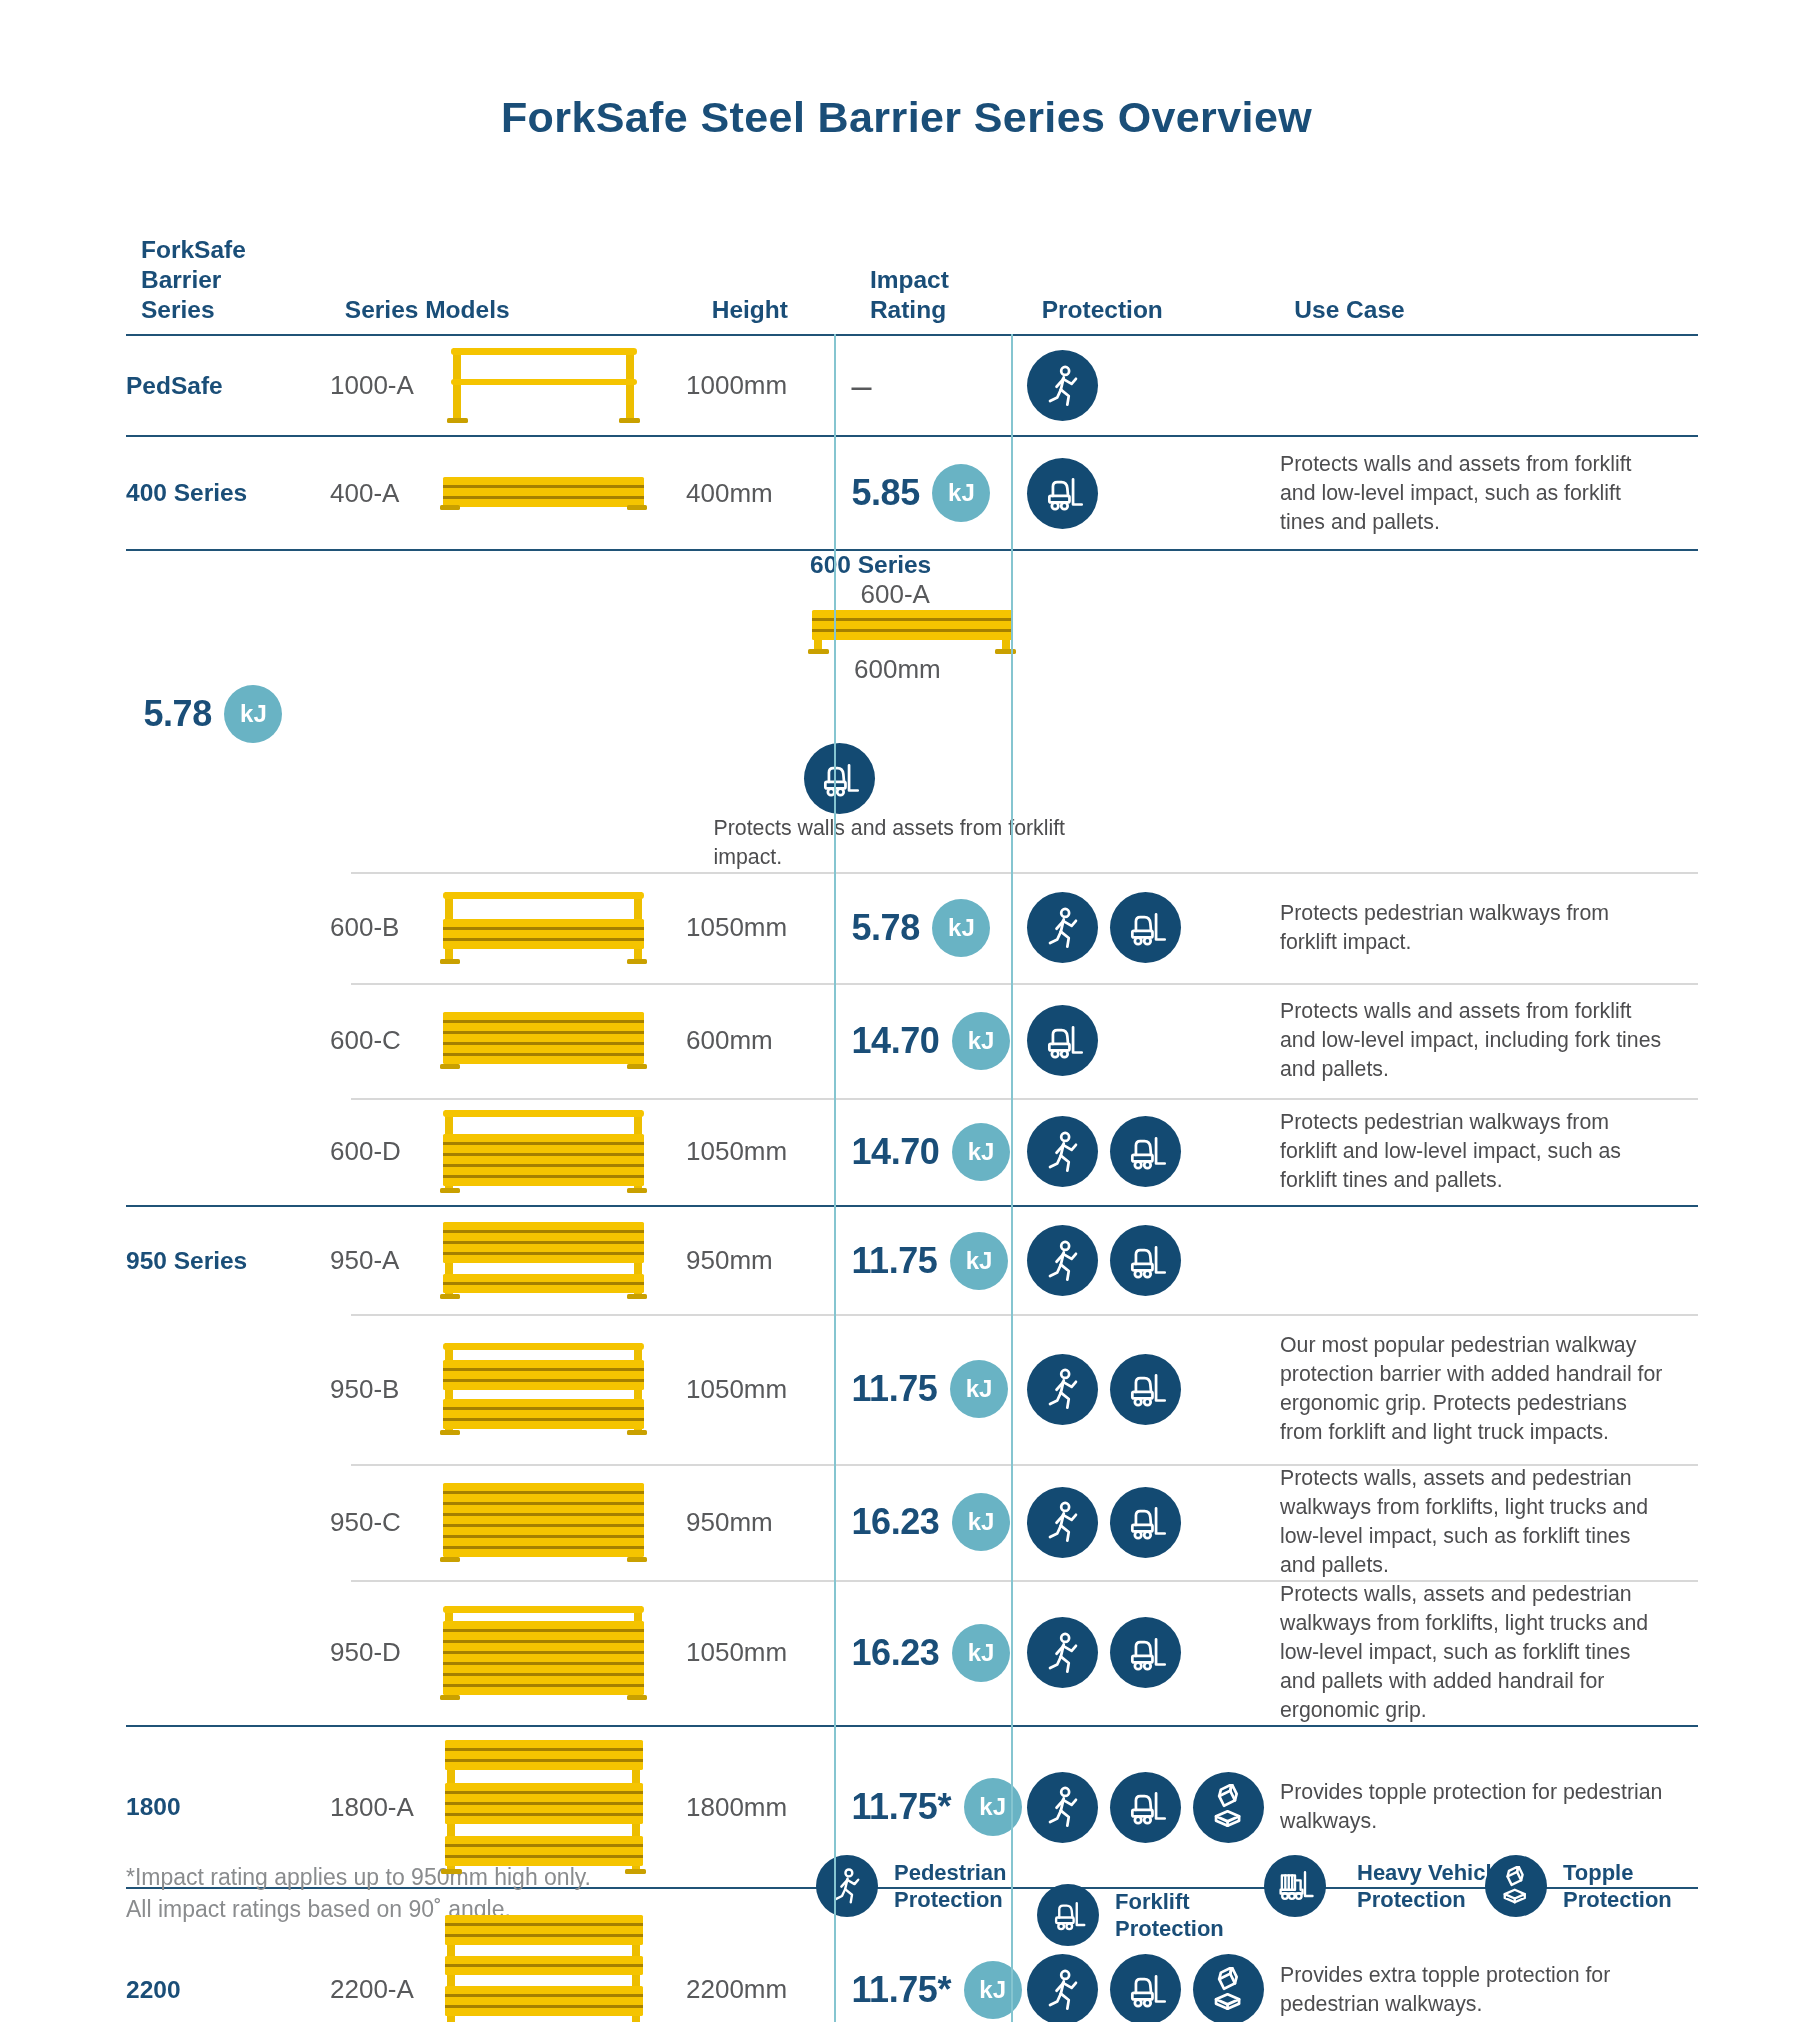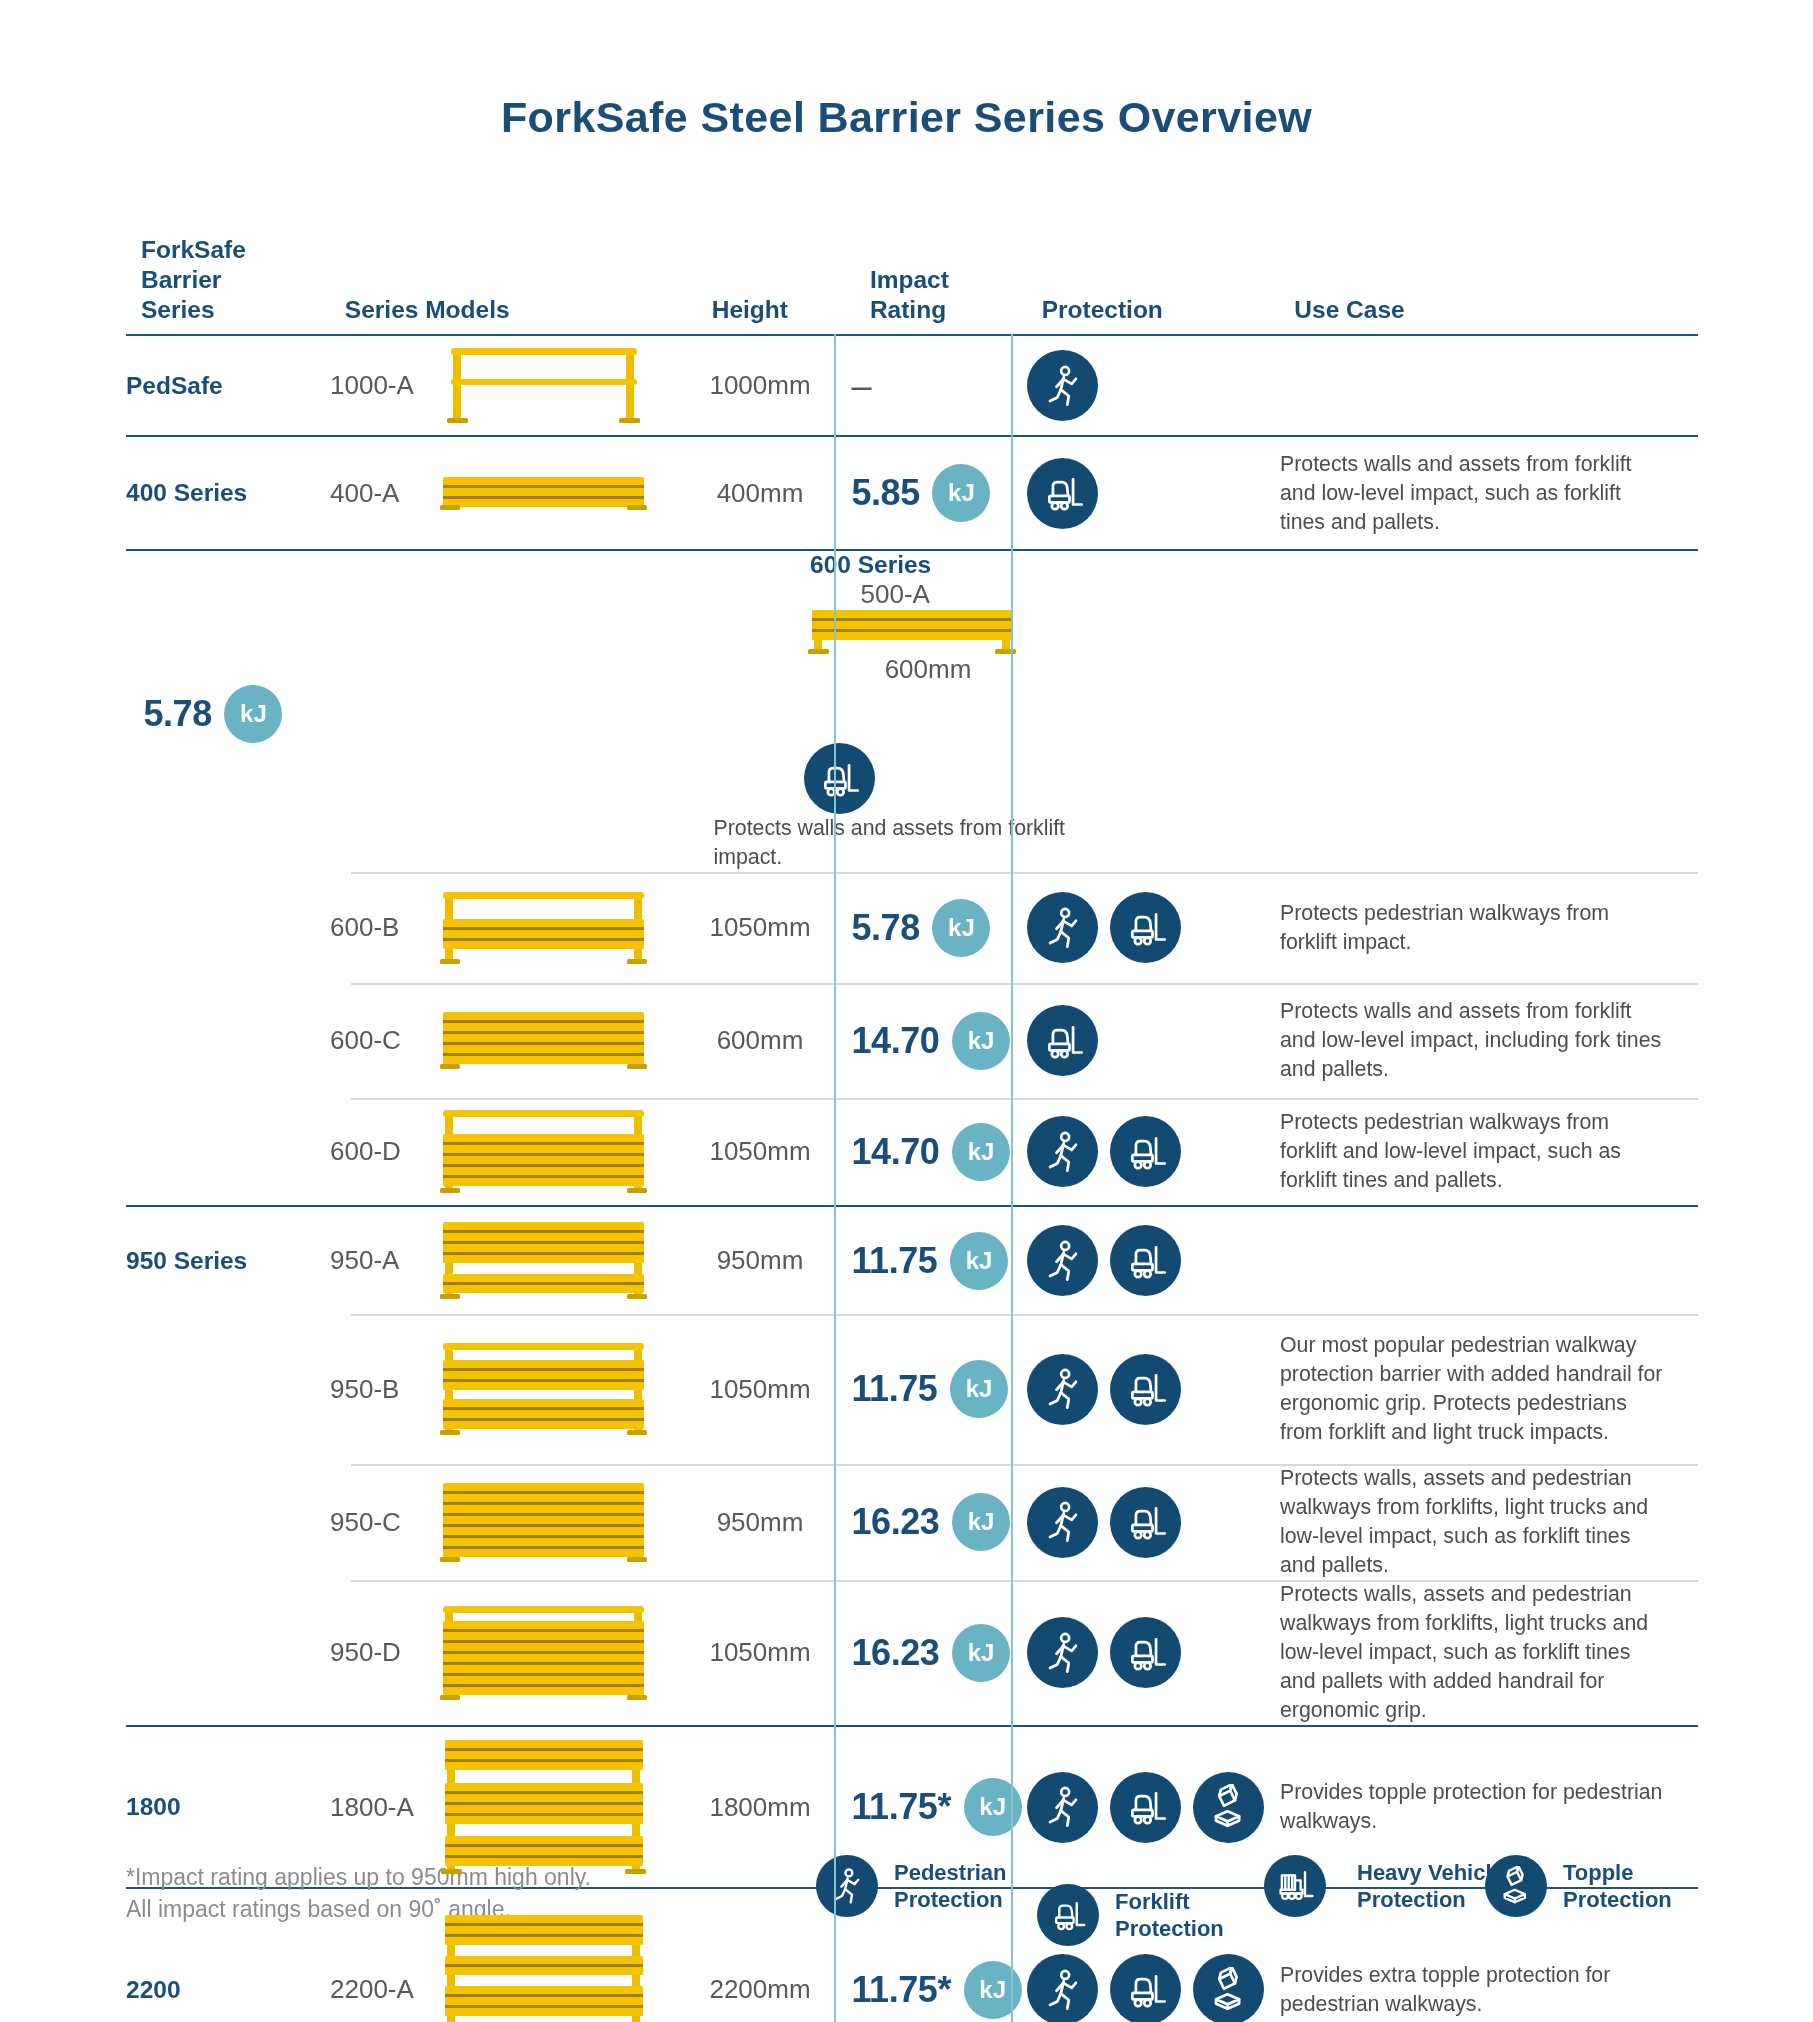--- a/index.html
+++ b/index.html
@@ -32,21 +32,21 @@
   .rows .row:nth-child(1){min-height:101px;} .rows .row:nth-child(2){min-height:114px;}
   .rows .row:nth-child(3){min-height:92px;flex-direction:column;} .rows .row:nth-child(4){min-height:111px;}
   .rows .row:nth-child(5){min-height:115px;} .rows .row:nth-child(6){min-height:107px;}
   .rows .row:nth-child(7){min-height:109px;} .rows .row:nth-child(8){min-height:150px;}
   .rows .row:nth-child(9){min-height:111px;} .rows .row:nth-child(10){min-height:114px;}
   .rows .row:nth-child(11){min-height:162px;} .rows .row:nth-child(12){min-height:203px;}
   .cell{flex:none;}
   .c-series{width:204px;font-size:24.5px;font-weight:bold;color:var(--navy);}
   .c-model{width:103px;font-size:26px;color:var(--gray-text);}
   .c-image{width:221px;display:flex;justify-content:center;}
-  .c-height{width:180px;padding-left:32px;font-size:26px;color:var(--gray-text);text-align:center;}
+  .c-height{width:180px;padding-left:32px;font-size:26px;color:var(--gray-text);}
   .c-impact{width:179px;align-self:stretch;display:flex;align-items:center;padding-left:17.4px;}
   .c-impact .num{font-size:36px;font-weight:bold;color:var(--navy);letter-spacing:-0.4px;}
   .c-impact .num.dash{color:var(--gray-text);font-weight:normal;}
   .kj{width:58px;height:58px;border-radius:50%;background:var(--teal);color:#fff;
       font-size:24px;font-weight:bold;display:flex;align-items:center;justify-content:center;
       margin-left:12.6px;flex:none;}
   .c-prot{width:245px;padding-left:14.2px;display:flex;gap:12px;align-items:center;}
   .c-use{width:441px;padding-left:22px;padding-right:32px;font-size:21.3px;line-height:29px;color:var(--body-text);}
   .impact-outline{position:absolute;left:708px;top:0;bottom:-3.2px;width:179px;
       border-left:2.4px solid var(--teal-line);border-right:2.4px solid var(--teal-line);
@@ -178,21 +178,21 @@
             <div class="picon">
               <svg viewBox="0 0 64 64">
                 <use href="#icon-forklift"></use>
               </svg>
             </div>
           </div>
           <div class="cell c-use">Protects walls and assets from forklift and low-level impact, such as forklift tines and pallets.</div>
         </div>
         <div class="row navy">
           <div class="cell c-series">600 Series</div>
-          <div class="cell c-model">500-A</div>
+          <div class="cell c-model">600-A</div>
           <div class="cell c-image">
             <div class="barrier" style="width: 201px; height: 44px;">
               <div class="post l"></div>
               <div class="post r"></div>
               <div class="seg rails" style="height: 30px;"></div>
               <div class="seg gap" style="height: 14.2px; background: transparent;"></div>
               <div class="foot l"></div>
               <div class="foot r"></div>
             </div>
           </div>

